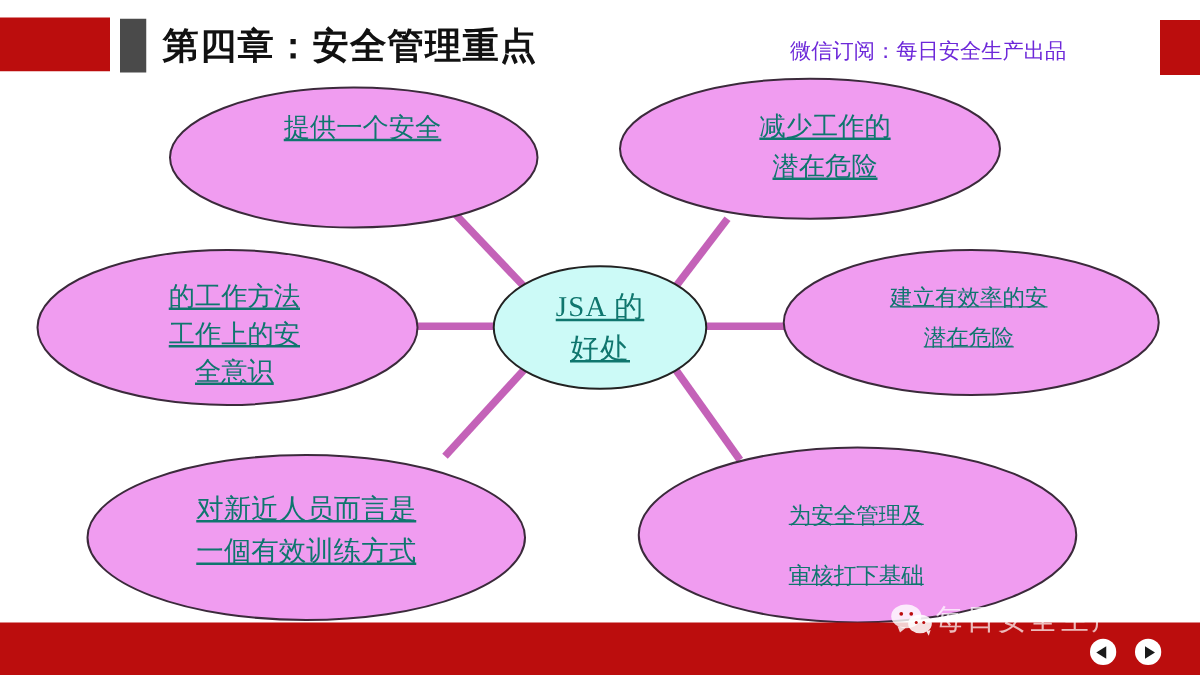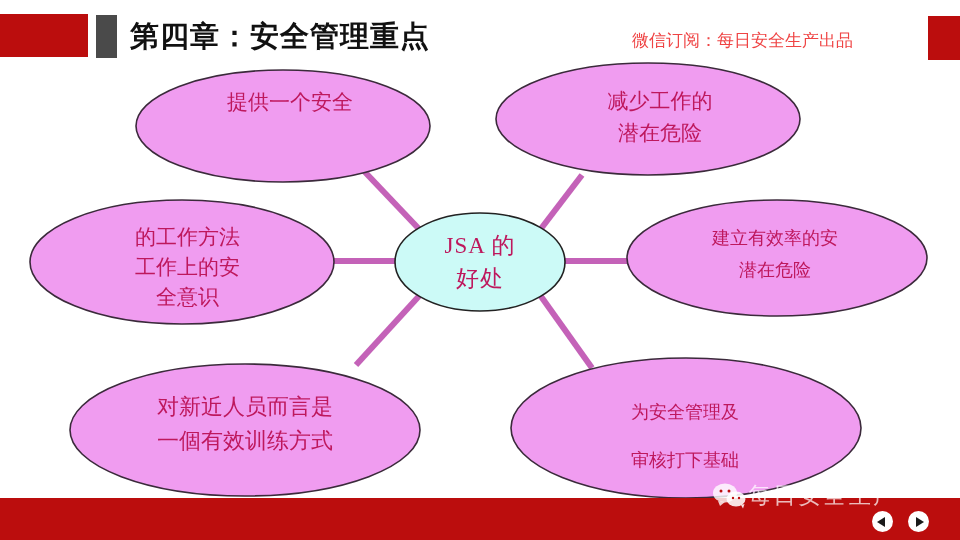--- a/index.html
+++ b/index.html
@@ -43,40 +43,41 @@
     font-weight: bold;
     color: #111111;
     letter-spacing: 1px;
     white-space: nowrap;
   }
   .hdr-sub {
     position: absolute;
     left: 632px; top: 29px;
     font-family: "Liberation Serif", serif;
     font-size: 17px;
-    color: #ef4444;
+    color: #6d28d9;
     white-space: nowrap;
   }
 
   
   .canvas {
     position: absolute;
     left: 0; top: 0;
     width: 960px; height: 540px;
   }
   .canvas svg { display: block; }
 
   
   .node-text {
     position: absolute;
     text-align: center;
     font-family: "Liberation Serif", serif;
-    color: #be185d;
+    color: #0f766e;
     white-space: nowrap;
     pointer-events: none;
+    text-decoration: underline;
   }
   .node-text .ln { display: block; }
 
   .n-tl  { left: 160px; top: 87px;  width: 260px; font-size: 21px; line-height: 30px; }
   .n-tr  { left: 545px; top: 85px;  width: 230px; font-size: 21px; line-height: 32px; }
   .n-ml  { left: 60px;  top: 222px; width: 255px; font-size: 21px; line-height: 30px; }
   .n-mr  { left: 650px; top: 222px; width: 250px; font-size: 18px; line-height: 32px; }
   .n-bl  { left: 95px;  top: 390px; width: 300px; font-size: 22px; line-height: 34px; }
   .n-br  { left: 540px; top: 388px; width: 290px; font-size: 18px; line-height: 48px; }
 

